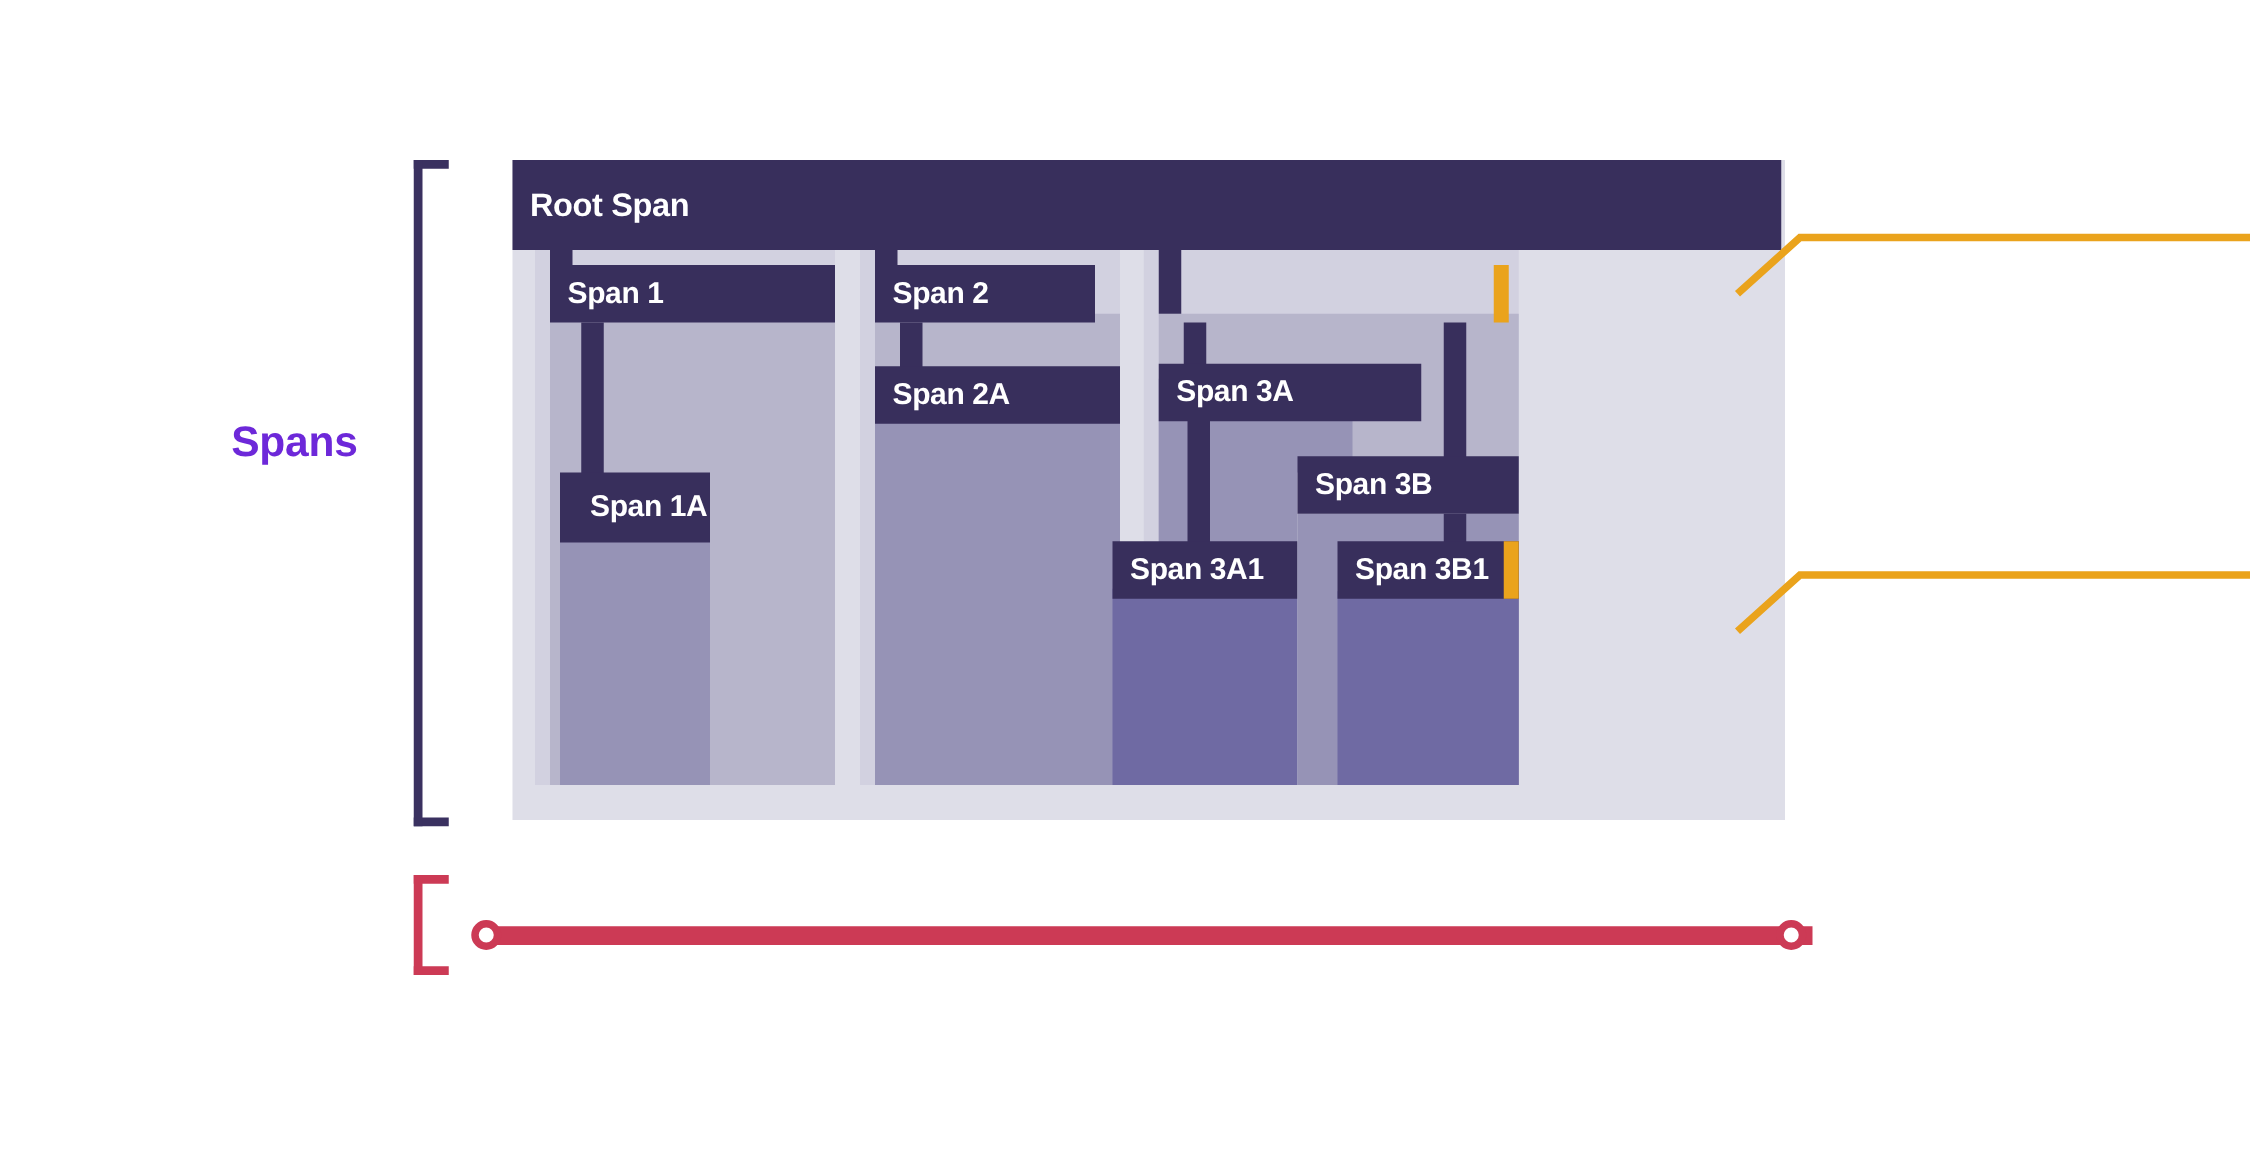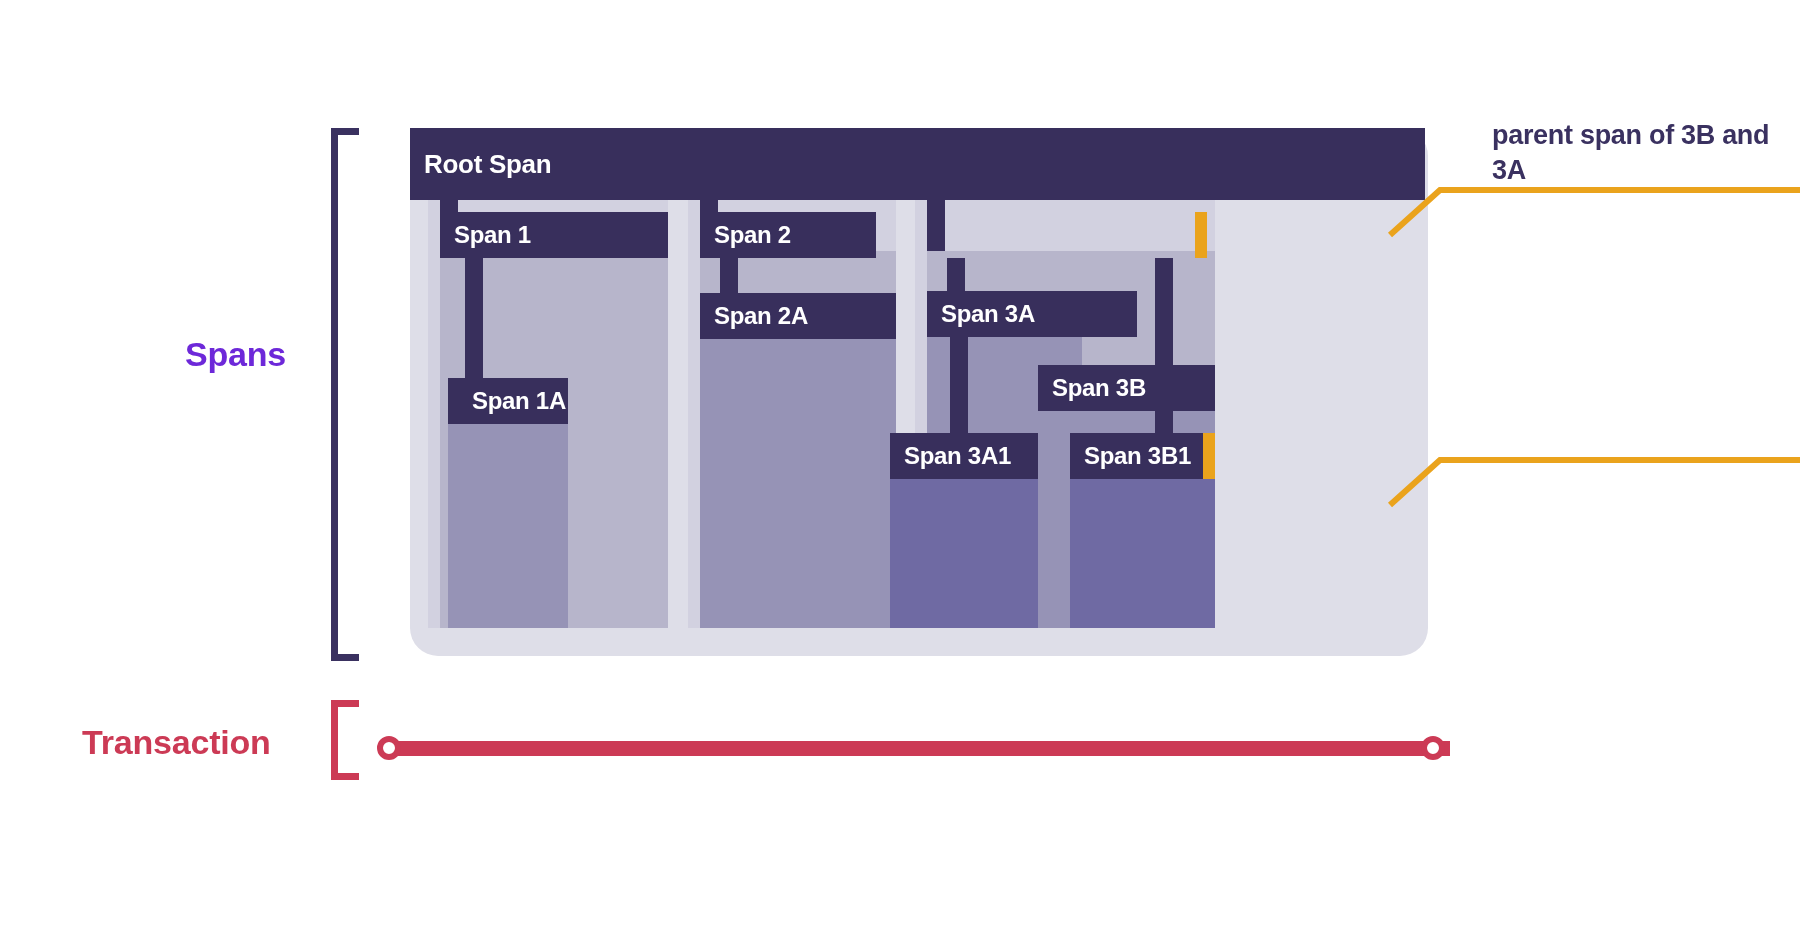--- a/index.html
+++ b/index.html
@@ -26,21 +26,20 @@
     left:331px;top:700px;width:28px;height:80px;
     border-left:7px solid #cc3a55;
     border-top:7px solid #cc3a55;
     border-bottom:7px solid #cc3a55;
   }
 
   
   #waterfall{
     position:absolute;left:410px;top:128px;width:1018px;height:528px;
     background:#dedee8;
-    border-radius:28px;
   }
   .lane{position:absolute;background:#b7b5cb;}
   .lane-pale{position:absolute;background:#d2d1e0;}
   .lane-deep{position:absolute;background:#9693b6;}
   .lane-deeper{position:absolute;background:#6f6aa3;}
   .bar{
     position:absolute;background:#382f5c;color:#ffffff;
     font-size:24px;font-weight:bold;display:flex;align-items:center;
     box-sizing:border-box;padding-left:14px;white-space:nowrap;
     letter-spacing:-0.3px;
@@ -69,40 +68,39 @@
   #txn-dot-left{left:377px;top:736px;}
   #txn-dot-right{left:1421px;top:736px;}
 </style>
 </head>
 <body>
 
 <div class="stage">
 
   <div class="sec-label" id="spans-label">Spans</div>
 
-  <div class="sec-label" id="transaction-label">Transaction</div>
 
   <div class="bracket" id="spans-bracket"></div>
   <div class="bracket" id="transaction-bracket"></div>
 
   <div id="waterfall">
 
     <div class="bar" style="left:0px;top:0px;width:1015px;height:72px;font-size:26px;">
       <span>Root Span</span>
     </div>
 
     <div class="lane-pale" style="left:18px;top:72px;width:240px;height:428px;"></div>
     <div class="lane" style="left:30px;top:123px;width:228px;height:377px;"></div>
     <div class="connector" style="left:30px;top:72px;width:18px;height:51px;"></div>
     <div class="bar" style="left:30px;top:84px;width:228px;height:46px;">
       <span>Span 1</span>
     </div>
     <div class="connector" style="left:55px;top:130px;width:18px;height:156px;"></div>
     <div class="lane-deep" style="left:38px;top:258px;width:120px;height:242px;"></div>
-    <div class="bar" style="left:38px;top:250px;width:120px;height:46px;padding-left:24px;">
+    <div class="bar" style="left:38px;top:250px;width:120px;height:56px;padding-left:24px;">
       <span>Span 1A</span>
     </div>
 
     <div class="lane-pale" style="left:278px;top:72px;width:208px;height:428px;"></div>
     <div class="lane" style="left:290px;top:123px;width:196px;height:377px;"></div>
     <div class="connector" style="left:290px;top:72px;width:18px;height:51px;"></div>
     <div class="bar" style="left:290px;top:84px;width:176px;height:46px;">
       <span>Span 2</span>
     </div>
     <div class="connector" style="left:310px;top:130px;width:18px;height:72px;"></div>
@@ -142,21 +140,20 @@
       <span>Span 3B1</span>
     </div>
 
     <div class="marker" style="left:793px;top:305px;width:12px;height:46px;"></div>
 
   </div>
 
   <svg class="leader" style="left:1380px;top:170px;width:420px;height:90px;" width="420" height="90">
     <polyline points="10,65 60,20 420,20" fill="none" stroke="#eaa31c" stroke-width="6"></polyline>
   </svg>
-  <div class="anno-text" id="anno1-text">parent span of 3B and 3A</div>
 
   <svg class="leader" style="left:1380px;top:440px;width:420px;height:90px;" width="420" height="90">
     <polyline points="10,65 60,20 420,20" fill="none" stroke="#eaa31c" stroke-width="6"></polyline>
   </svg>
 
   <div id="txn-bar"></div>
   <div class="txn-dot" id="txn-dot-left"></div>
   <div class="txn-dot" id="txn-dot-right"></div>
 
 </div>

